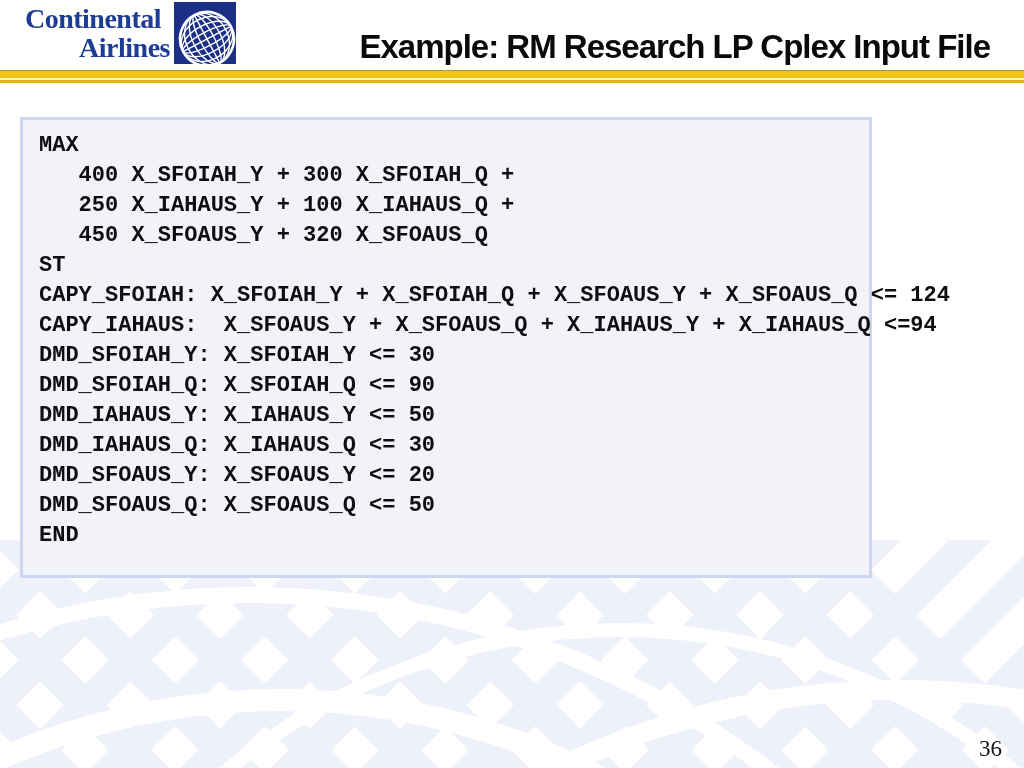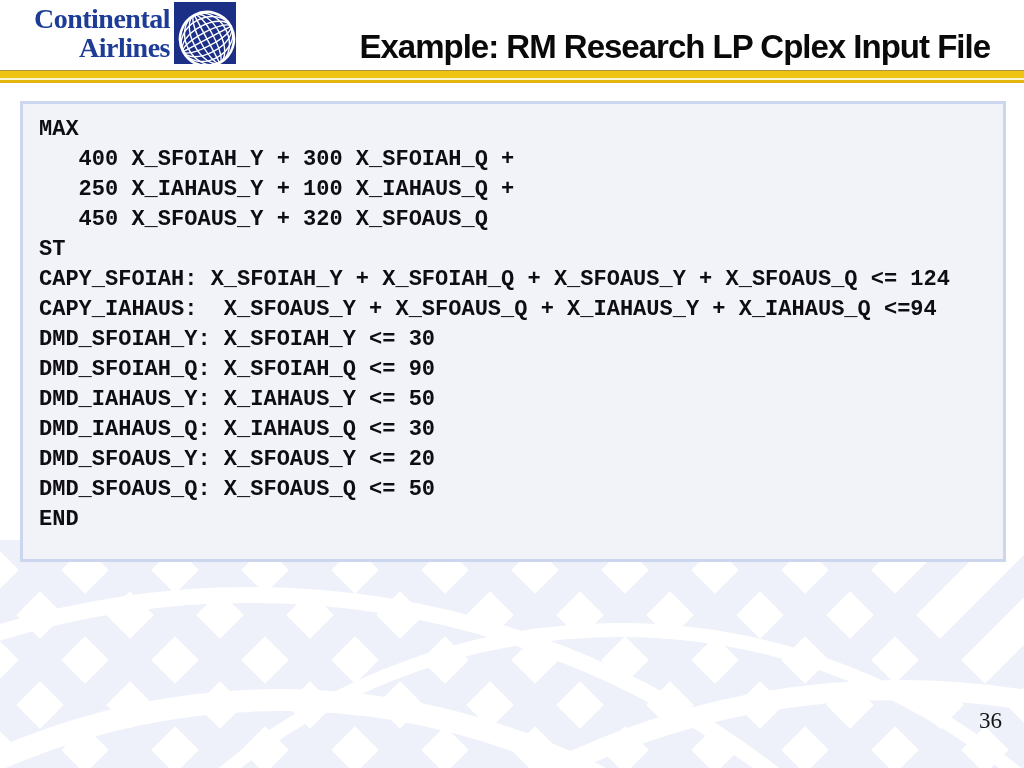--- a/index.html
+++ b/index.html
@@ -15,61 +15,61 @@
   .logo-text{
     position:absolute;left:16px;top:4px;width:154px;
     text-align:right;
     font-family:"Liberation Serif",serif;
     font-weight:bold;
     font-size:28px;line-height:29px;
     color:#1c3c96;
     letter-spacing:-0.5px;
     white-space:nowrap;
   }
-  .logo-text .l1{display:block;text-align:right;}
+  .logo-text .l1{display:block;text-align:center;}
   .logo-text .l2{display:block;text-align:right;}
   .globe-square{
     position:absolute;left:174px;top:2px;width:62px;height:62px;
     background:#1c2f87;overflow:hidden;
   }
   .slide-title{
     position:absolute;right:34px;top:28px;
     font-size:33px;font-weight:bold;color:#0a0a0a;
     letter-spacing:-1px;white-space:nowrap;
   }
   
   .gold-band{position:absolute;left:0;top:70px;width:1024px;}
   .gold-band .g1{height:7px;background:#f0c413;border-top:1px solid #a89443;}
   .gold-band .g2{height:2px;background:#fdf6d0;}
   .gold-band .g3{height:3px;background:#e2b60e;}
   
   .code-box{
-    position:absolute;left:20px;top:101px;
-    width:986px;height:461px;
+    position:absolute;left:20px;top:117px;
+    width:852px;height:461px;
     box-sizing:border-box;
     background:#f1f3f9;
     border:3px solid #ccd7ef;
   }
   .code-box pre{
     margin:0;padding:11px 0 0 16px;
     font-family:"Liberation Mono","DejaVu Sans Mono",monospace;
     font-weight:700;
     font-size:22px;line-height:30px;
     color:#0d0d12;
   }
   
   .bg-pattern{position:absolute;left:0;top:540px;width:1024px;height:228px;pointer-events:none;}
   
   .footer-left{
     position:absolute;left:8px;top:736px;
     font-family:"Liberation Serif",serif;
     font-size:23px;color:#141414;white-space:nowrap;
   }
   .footer-page{
-    position:absolute;right:22px;top:708px;
+    position:absolute;right:22px;top:736px;
     font-family:"Liberation Serif",serif;
     font-size:23px;color:#141414;
   }
 </style>
 </head>
 <body>
 
 <div class="slide">
 
   <svg class="bg-pattern" viewBox="0 540 1024 228" preserveAspectRatio="none">

